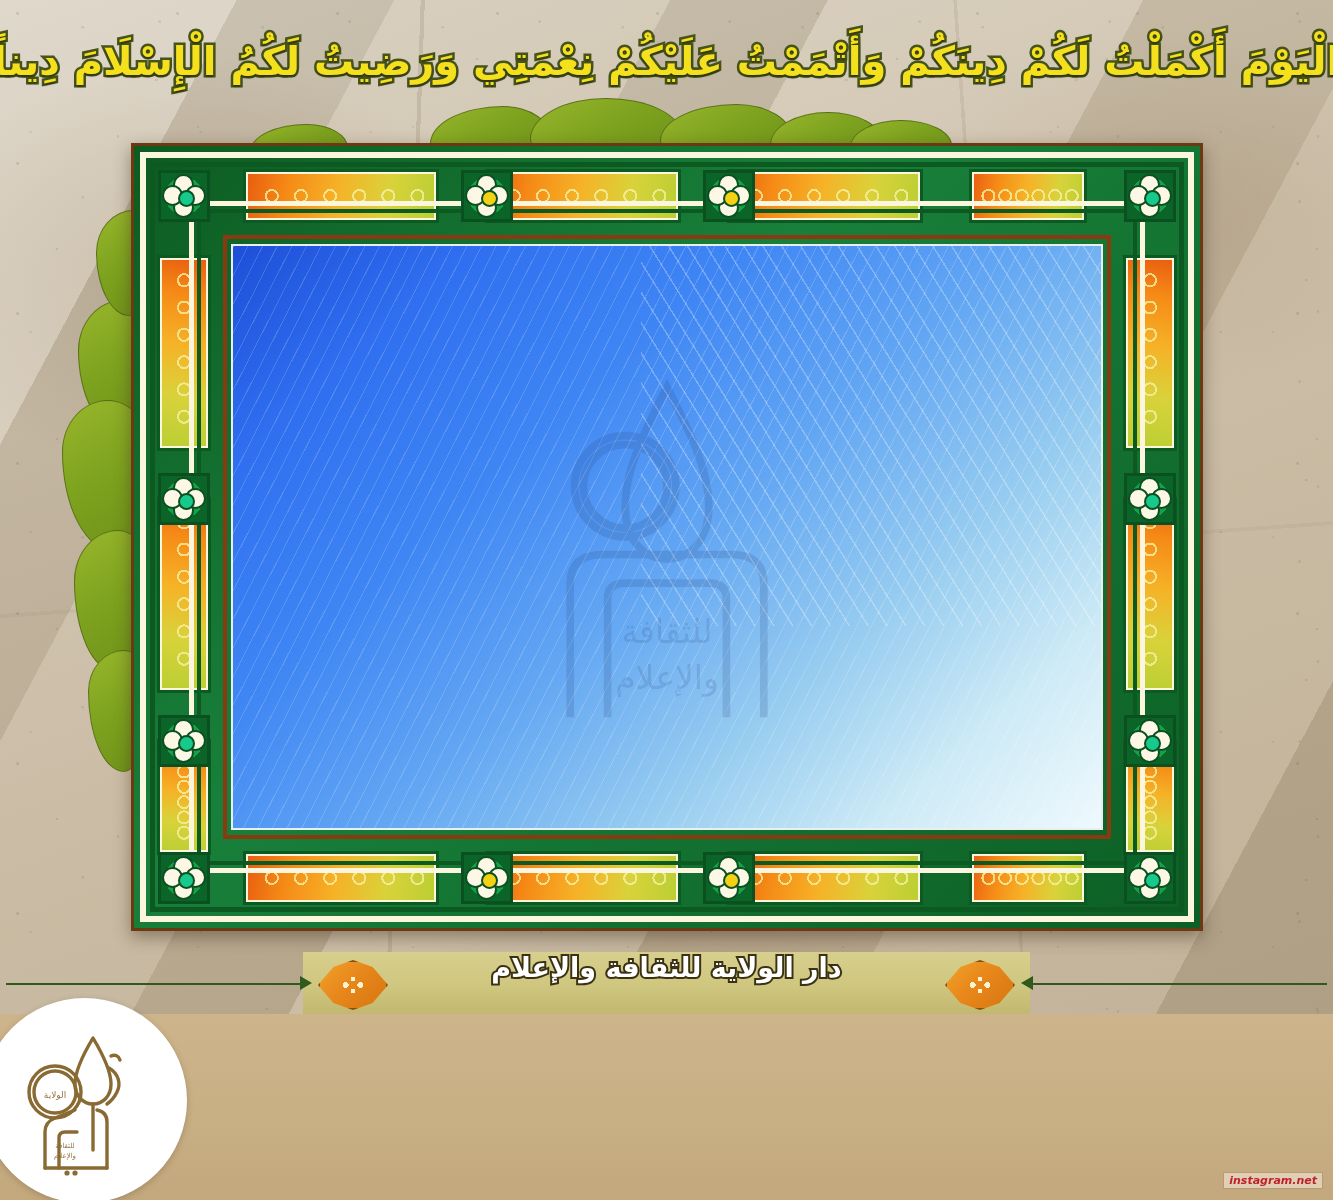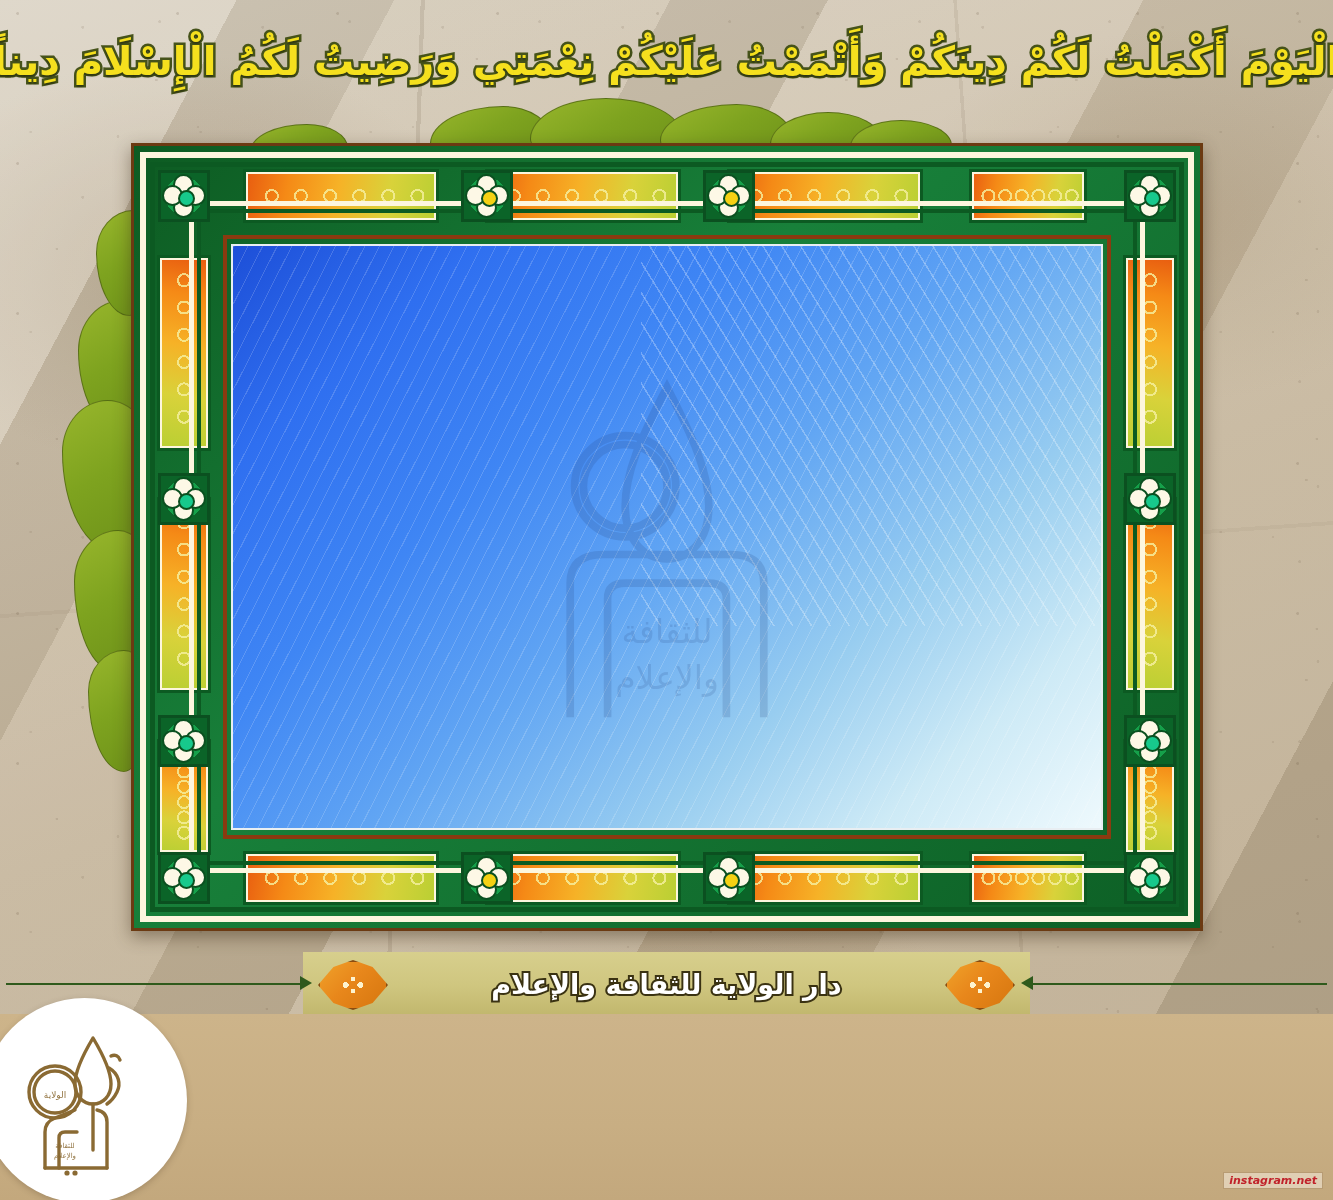--- a/index.html
+++ b/index.html
@@ -174,21 +174,21 @@
     color:#ffffff;
     -webkit-text-stroke:6px #123d16;
     paint-order:stroke fill;
     text-shadow:0 2px 3px rgba(0,0,0,.30);
     padding:0 6px;
   }
 
   
   .ribbon{
     position:absolute;left:0;top:952px;width:1333px;height:48px;z-index:5;
-    display:flex;align-items:flex-end;justify-content:center;
+    display:flex;align-items:flex-start;justify-content:center;
   }
   .ribbon-plate{
     position:absolute;left:303px;right:303px;top:0;height:62px;
     background:linear-gradient(180deg,#d7cf8d 0%,#cfc67f 55%,#c2b86e 100%);
   }
   .ribbon-rule{
     position:absolute;top:31px;height:2px;background:#2f5a1c;
   }
   .ribbon-rule.left{left:6px;width:300px;}
   .ribbon-rule.right{right:6px;width:300px;}

